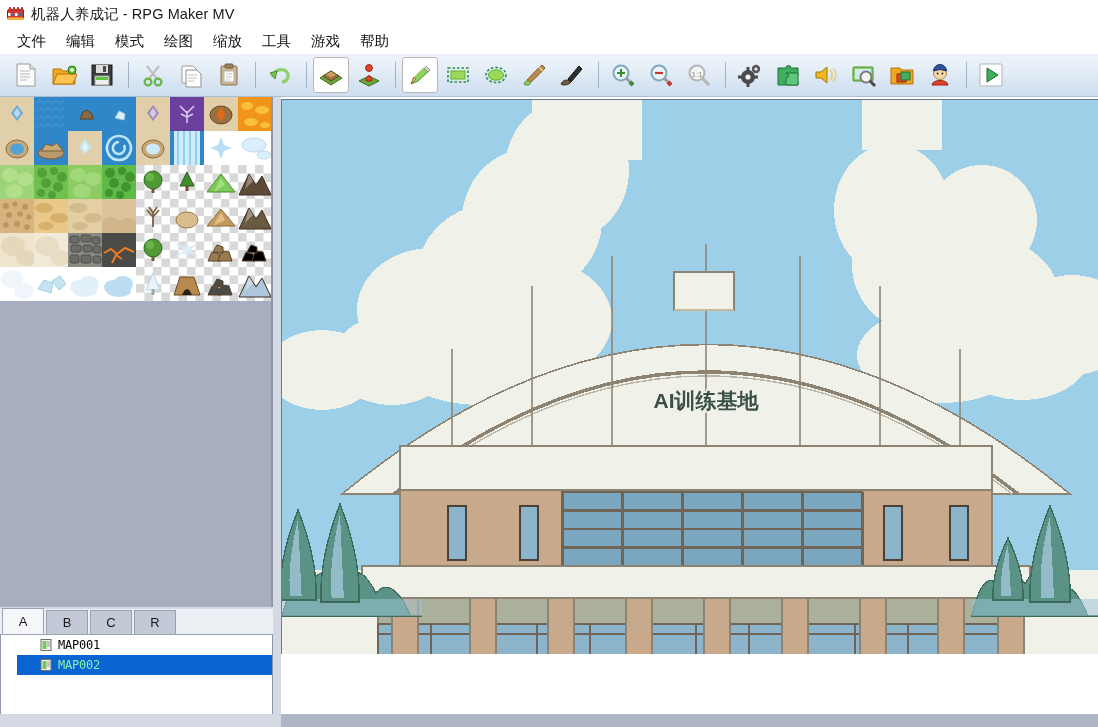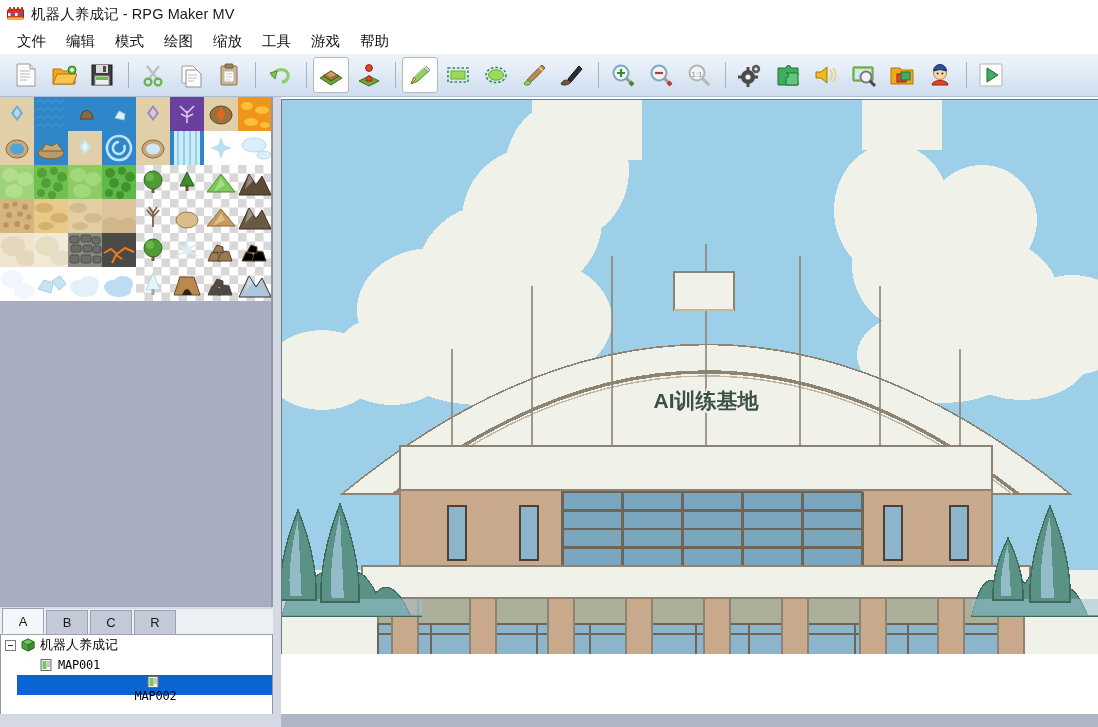--- a/index.html
+++ b/index.html
@@ -116,21 +116,21 @@
     border: 1px solid #8f97ab; border-top: none;
     overflow: hidden;
   }
   .tree-row {
     display: flex; align-items: center;
     height: 20px; font-size: 12.5px; color: #000;
     white-space: nowrap;
   }
   .tree-row.root { padding-left: 4px; }
   .tree-row.child { padding-left: 22px; margin-left: 16px; }
-  .tree-row.selected { background: #0a64d2; color: #000000; flex-direction: column; }
+  .tree-row.selected { background: #0a64d2; color: #86efac; }
   .expander {
     width: 11px; height: 11px; flex: none;
     border: 1px solid #7a7a7a; background: #fff;
     margin-right: 5px; position: relative;
   }
   .expander::before {
     content: ""; position: absolute; left: 2px; top: 4px;
     width: 5px; height: 1px; background: #333;
   }
   .tree-icon { width: 14px; height: 14px; margin-right: 5px; flex: none; }
@@ -986,31 +986,20 @@
     </div>
 
     <div id="tabstrip">
       <div class="tab selected">A</div>
       <div class="tab">B</div>
       <div class="tab">C</div>
       <div class="tab">R</div>
     </div>
 
     <div id="maptree">
-      <div class="tree-row root">
-        <span class="expander"></span>
-        <span class="tree-icon">
-          <svg width="14" height="14" viewBox="0 0 14 14">
-            <path d="M7 1 L13 4 L13 10 L7 13 L1 10 L1 4 Z" fill="#4aa83c" stroke="#2a6b20" stroke-width="1"></path>
-            <path d="M7 1 L13 4 L7 7 L1 4 Z" fill="#6cc75a" stroke="#2a6b20" stroke-width="0.8"></path>
-            <path d="M7 7 L13 4 L13 10 L7 13 Z" fill="#3b8f2e" stroke="#2a6b20" stroke-width="0.8"></path>
-          </svg>
-        </span>
-        <span class="tree-label-root">机器人养成记</span>
-      </div>
       <div class="tree-row child">
         <span class="tree-icon">
           <svg width="14" height="14" viewBox="0 0 14 14">
             <rect x="2" y="1.5" width="10" height="11" fill="#f2f2f2" stroke="#6a6a6a"></rect>
             <rect x="3.5" y="3" width="4" height="8" fill="#7cc463"></rect>
             <rect x="8" y="3.5" width="3" height="1" fill="#999"></rect>
             <rect x="8" y="5.5" width="3" height="1" fill="#999"></rect>
             <rect x="8" y="7.5" width="3" height="1" fill="#999"></rect>
           </svg>
         </span>

